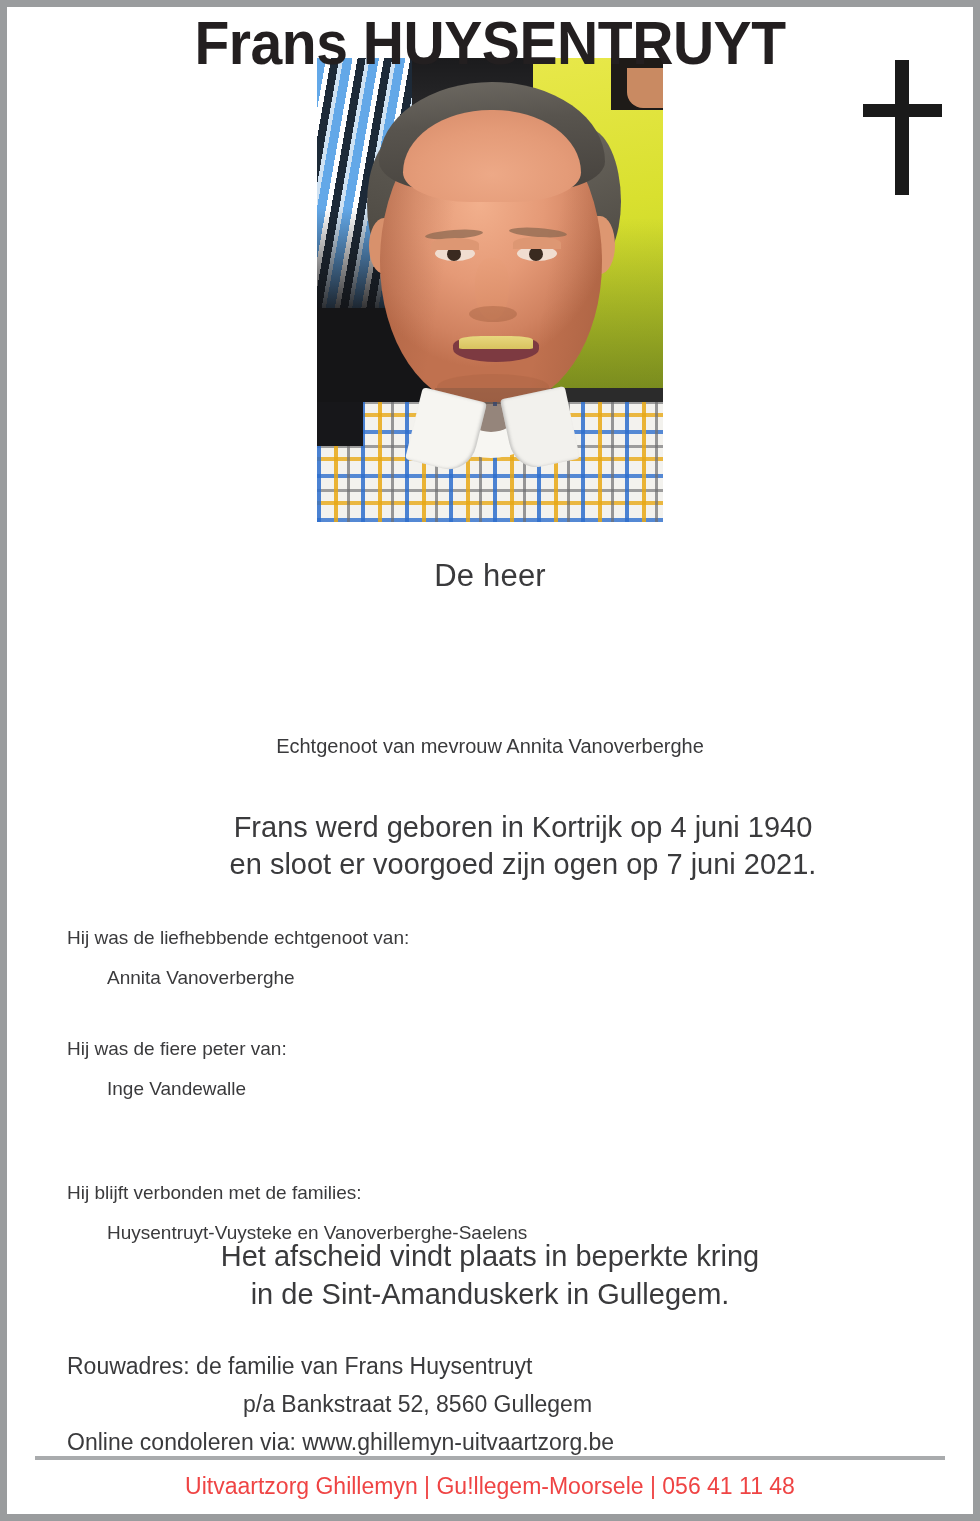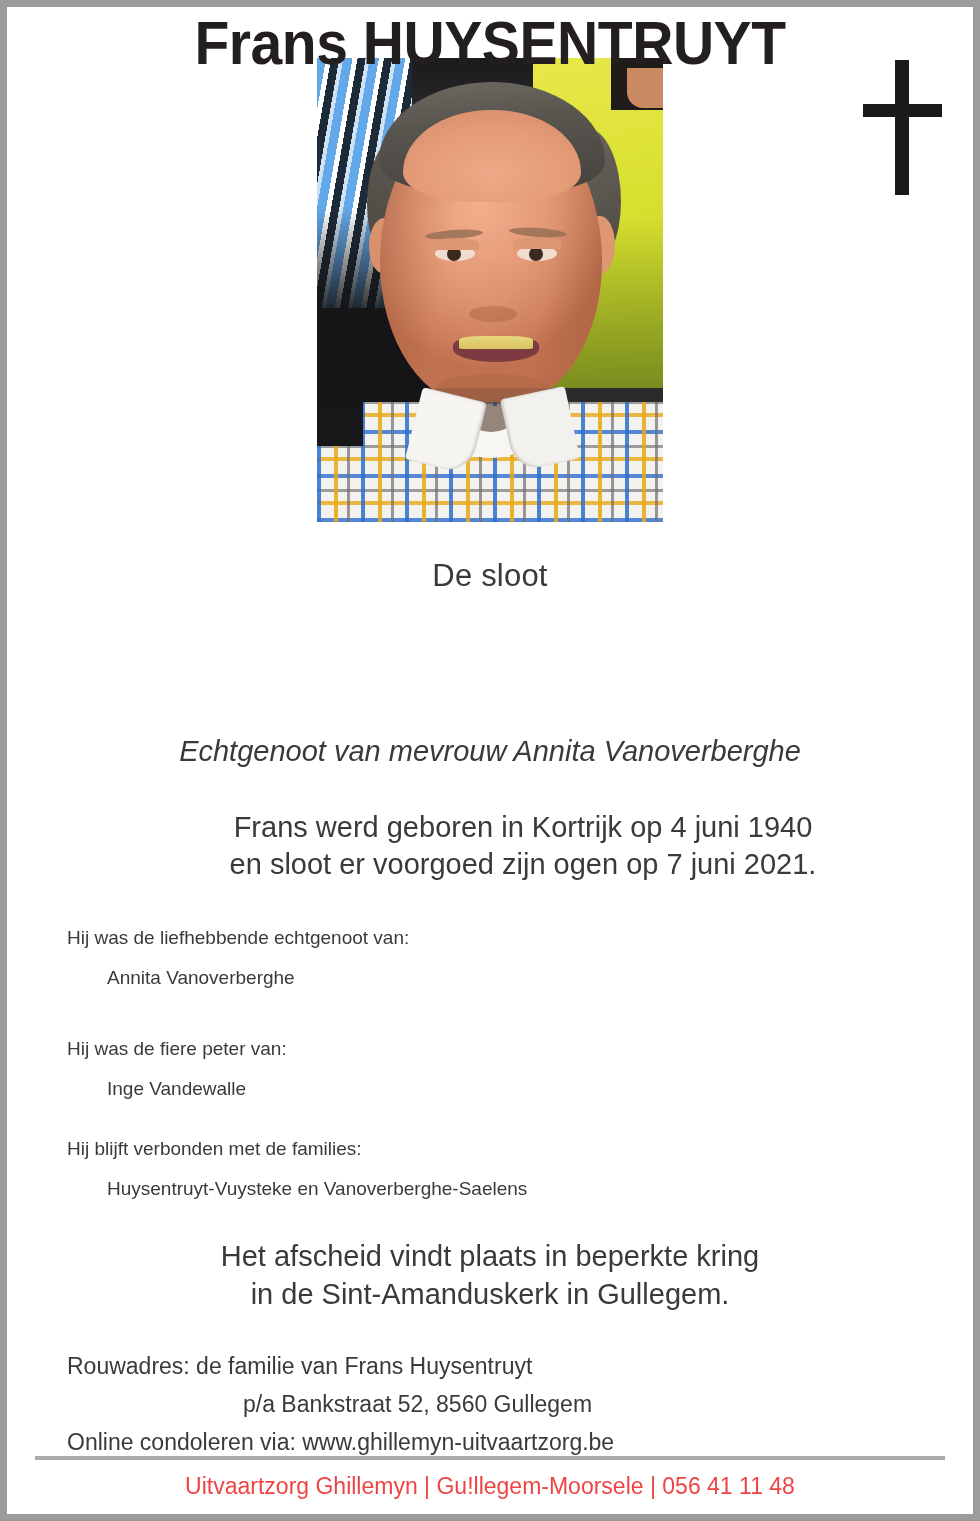--- a/index.html
+++ b/index.html
@@ -191,29 +191,29 @@
   .t { position:absolute; color:#3a3a3c; font-weight:400; }
   .center { text-align:center; width:100%; left:0; }
 
   .deheer { top:551px; font-size:31px; letter-spacing:.2px; }
   .name {
     top:614px; width:100%; left:0; text-align:center;
     font-size:62px; font-weight:700; color:#231f20;
     letter-spacing:-.5px;
     transform:scaleX(.92); transform-origin:50% 50%;
   }
-  .spouse { top:728px; font-size:29px;font-style:italic; }
+  .spouse { top:728px; font-size:20px; }
   .born   { top:802px; font-size:29px; line-height:37px;margin-left:33px; }
 
   .blk { position:absolute; left:60px; color:#3a3a3c; font-size:19px; line-height:40px; }
   .blk .ind { padding-left:40px; display:block; }
 
   .b1 { top:911px; }
   .b2 { top:1022px; }
-  .b3 { top:1122px; }
+  .b3 { top:1166px; }
 
   .afscheid { top:1230px; font-size:29px; line-height:38px; }
 
   .rouw { position:absolute; left:60px; top:1340px; font-size:23px; line-height:38px; color:#3a3a3c; }
   .rouw .pa { padding-left:176px; display:block; }
 
   .rule {
     position:absolute; left:28px; top:1449px;
     width:910px; height:4px; background:#a9abad;
   }
@@ -267,21 +267,21 @@
     <div class="layer neck-sh"></div>
 
     <div class="layer shirt"></div>
     <div class="layer shirt-open"></div>
     <div class="layer shirt-vsh"></div>
     <div class="layer collar-l"></div>
     <div class="layer collar-r"></div>
     <div class="layer shirt-darkl"></div>
   </div>
 
-  <div class="t center deheer">De sloot</div>
+  <div class="t center deheer">De heer</div>
   <div class="name">Frans HUYSENTRUYT</div>
   <div class="t center spouse">Echtgenoot van mevrouw Annita Vanoverberghe</div>
 
   <div class="t center born">
     <div>Frans werd geboren in Kortrijk op 4 juni 1940</div>
     <div>en sloot er voorgoed zijn ogen op 7 juni 2021.</div>
   </div>
 
   <div class="blk b1">
     <div>Hij was de liefhebbende echtgenoot van:</div>

